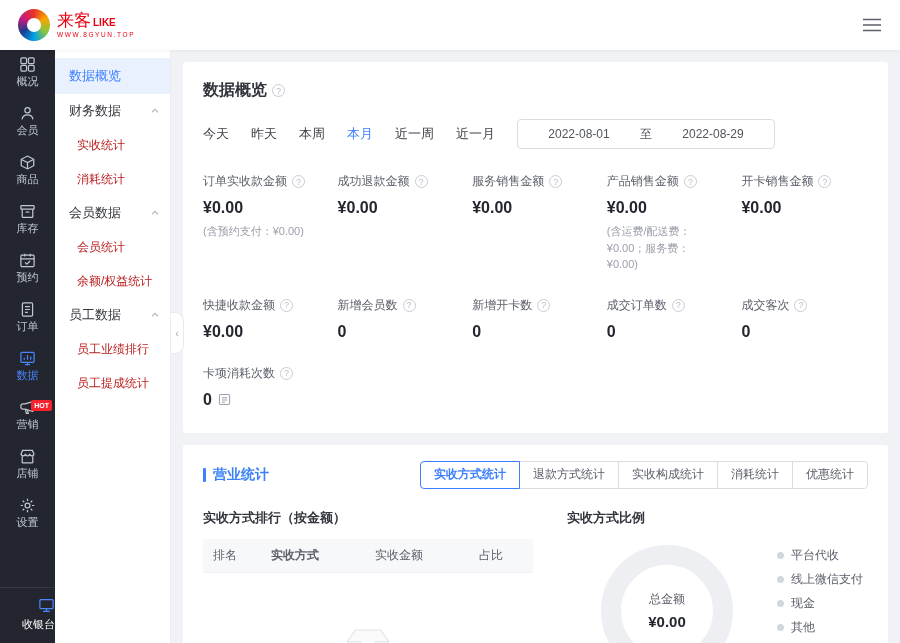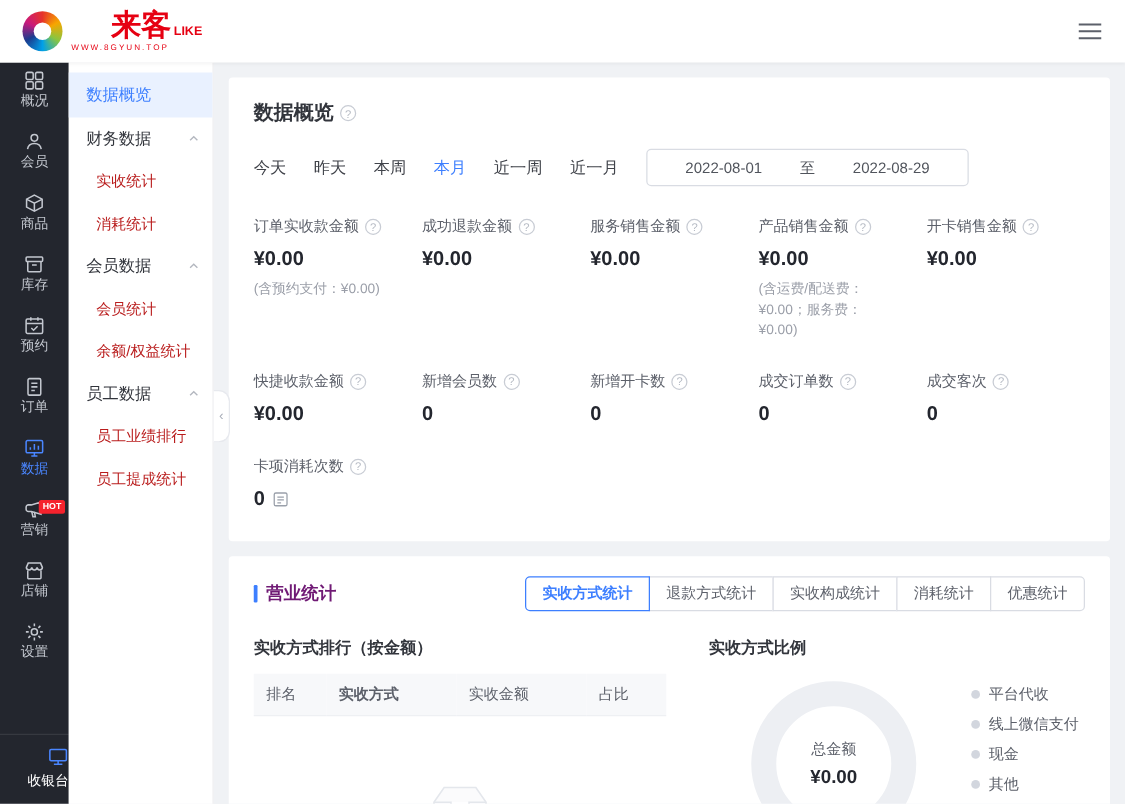--- a/index.html
+++ b/index.html
@@ -11,21 +11,21 @@
     color:#32353c;
   }
   
   .topbar{height:50px;background:#fff;display:flex;align-items:center;justify-content:space-between;
     padding:0 18px;position:relative;z-index:6;box-shadow:0 1px 3px rgba(0,0,0,.05);}
   .logo{display:flex;align-items:center;gap:7px;}
   .logo-icon{width:32px;height:32px;border-radius:50%;position:relative;flex:none;
     background:conic-gradient(#e6332a,#f7a600,#8bc53f,#00a0e9,#1b3d8f,#c9197c,#e6332a);}
   .logo-icon::after{content:"";position:absolute;inset:9px;background:#fff;border-radius:50%;}
   .logo-line{display:flex;align-items:baseline;gap:2px;}
-  .logo-main{font-size:24px;font-weight:700;color:#e60012;line-height:1;margin-left:32px;}
+  .logo-main{font-size:17px;font-weight:400;color:#e60012;line-height:1;}
   .logo-accent{font-size:10px;font-weight:700;color:#e60012;}
   .logo-caption{font-size:6.5px;letter-spacing:1.6px;color:#e60012;margin-top:2px;}
   .hamburger{cursor:pointer;display:flex;align-items:center;}
   
   .app{display:flex;height:593px;position:relative;}
   
   .side{width:55px;background:#23262e;display:flex;flex-direction:column;padding-top:6px;flex:none;}
   .side-item{height:49px;display:flex;flex-direction:column;align-items:center;justify-content:flex-start;
     gap:3px;color:#c3c7cf;cursor:pointer;position:relative;}
   .side-item .lbl{font-size:11px;line-height:1;}
@@ -63,21 +63,21 @@
   .date-box{width:258px;height:30px;border:1px solid #d9dce3;border-radius:4px;display:flex;
     align-items:center;justify-content:space-evenly;font-size:12px;color:#50545c;cursor:pointer;}
   .stats{display:grid;grid-template-columns:repeat(5,1fr);margin-top:24px;row-gap:24px;column-gap:8px;}
   .stat-label{font-size:12px;color:#5c606a;display:flex;align-items:center;}
   .stat-value{font-size:16px;font-weight:700;color:#23262e;margin-top:9px;display:flex;align-items:center;gap:6px;}
   .stat-note{font-size:11px;color:#9a9ea8;margin-top:6px;line-height:1.5;padding-right:14px;min-height:1px;}
   .stats-row3{margin-top:24px;}
   
   .card2{padding:16px 20px;height:310px;}
   .biz-head{display:flex;align-items:center;justify-content:space-between;}
-  .biz-title{display:flex;align-items:center;gap:7px;font-size:14px;font-weight:700;color:#701a75;}
+  .biz-title{display:flex;align-items:center;gap:7px;font-size:14px;font-weight:700;color:#3b82f6;}
   .biz-bar{width:3px;height:14px;background:#3d7fff;border-radius:1px;}
   .seg{display:flex;}
   .seg button{height:28px;padding:0 13px;font-size:12px;color:#5c606a;background:#fff;
     border:1px solid #d9dce3;margin-left:-1px;cursor:pointer;font-family:inherit;}
   .seg button:first-child{border-radius:4px 0 0 4px;margin-left:0;font-weight:bold;}
   .seg button:last-child{border-radius:0 4px 4px 0;}
   .seg button.active{color:#3d7fff;border-color:#3d7fff;position:relative;z-index:1;}
   .biz-body{display:flex;gap:34px;margin-top:20px;}
   .rank{width:330px;flex:none;}
   .panel-sub{font-size:13px;font-weight:700;color:#32353c;}

